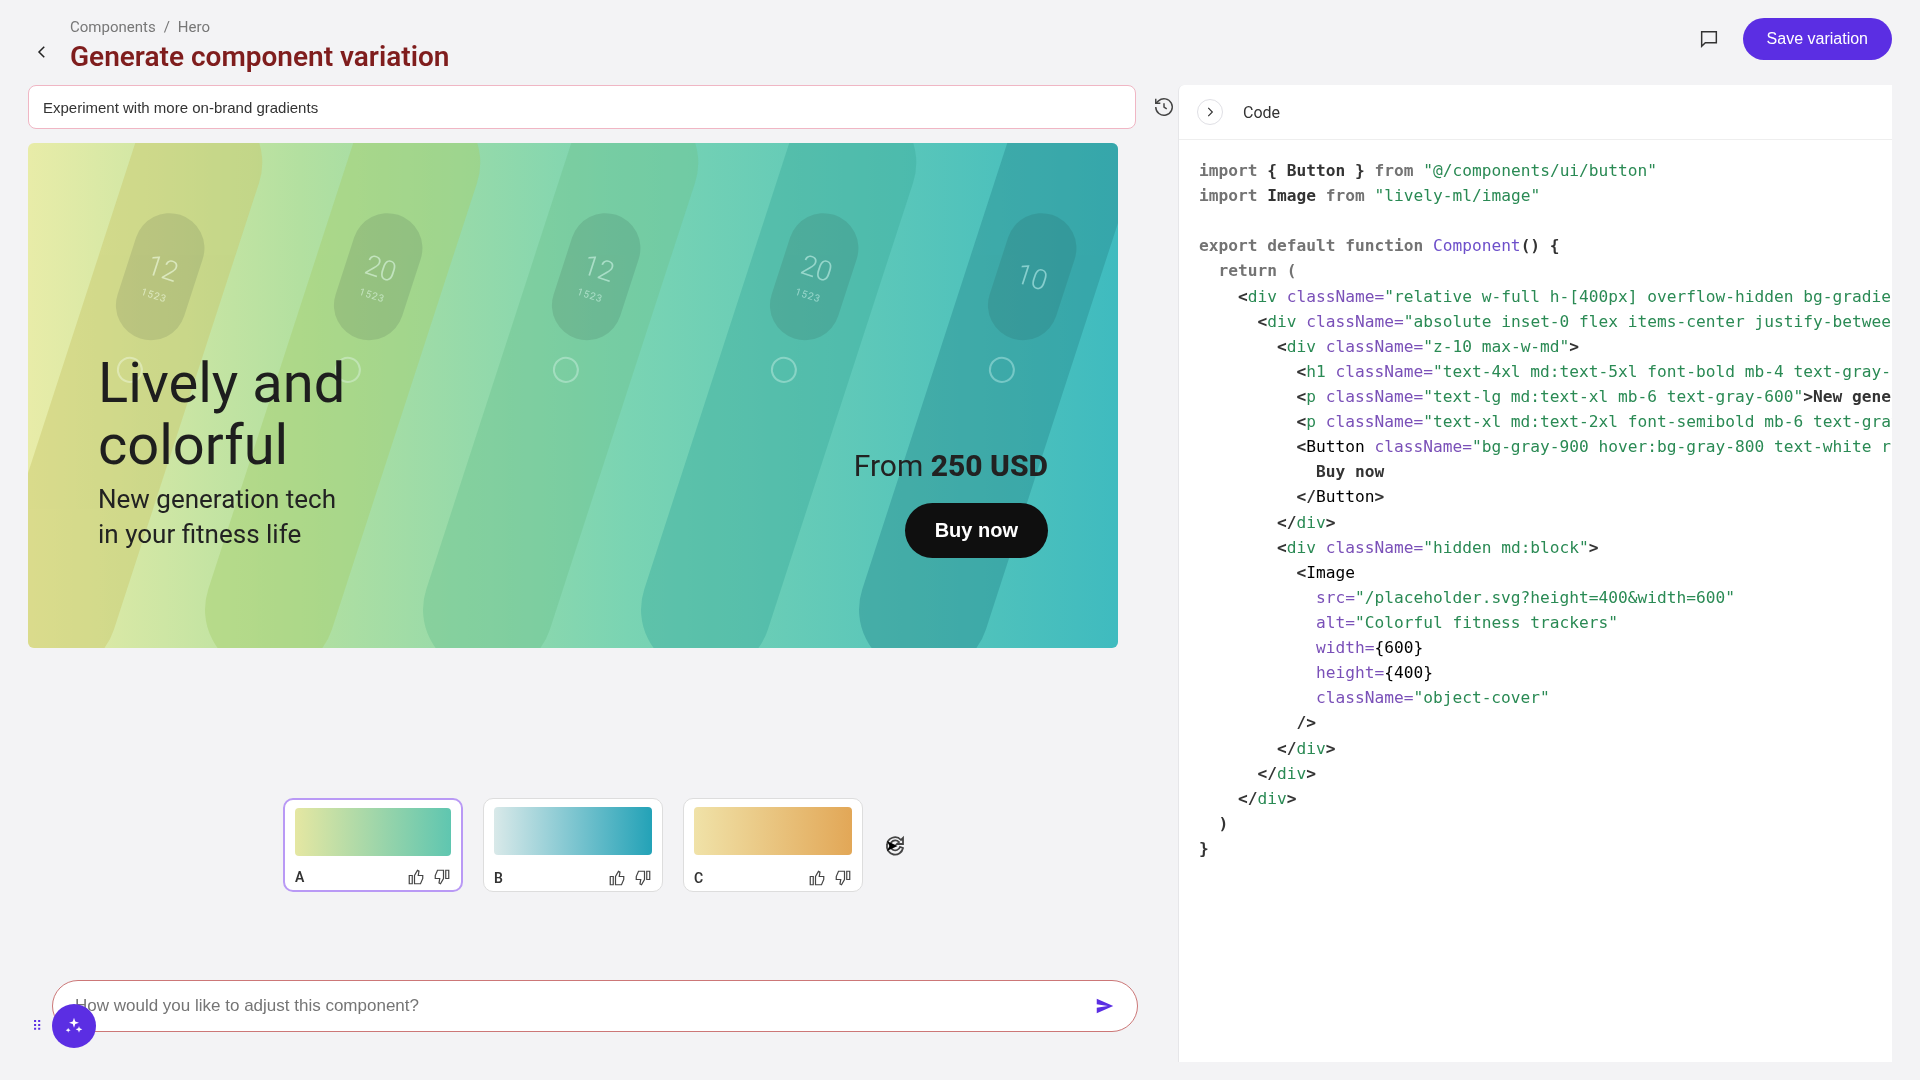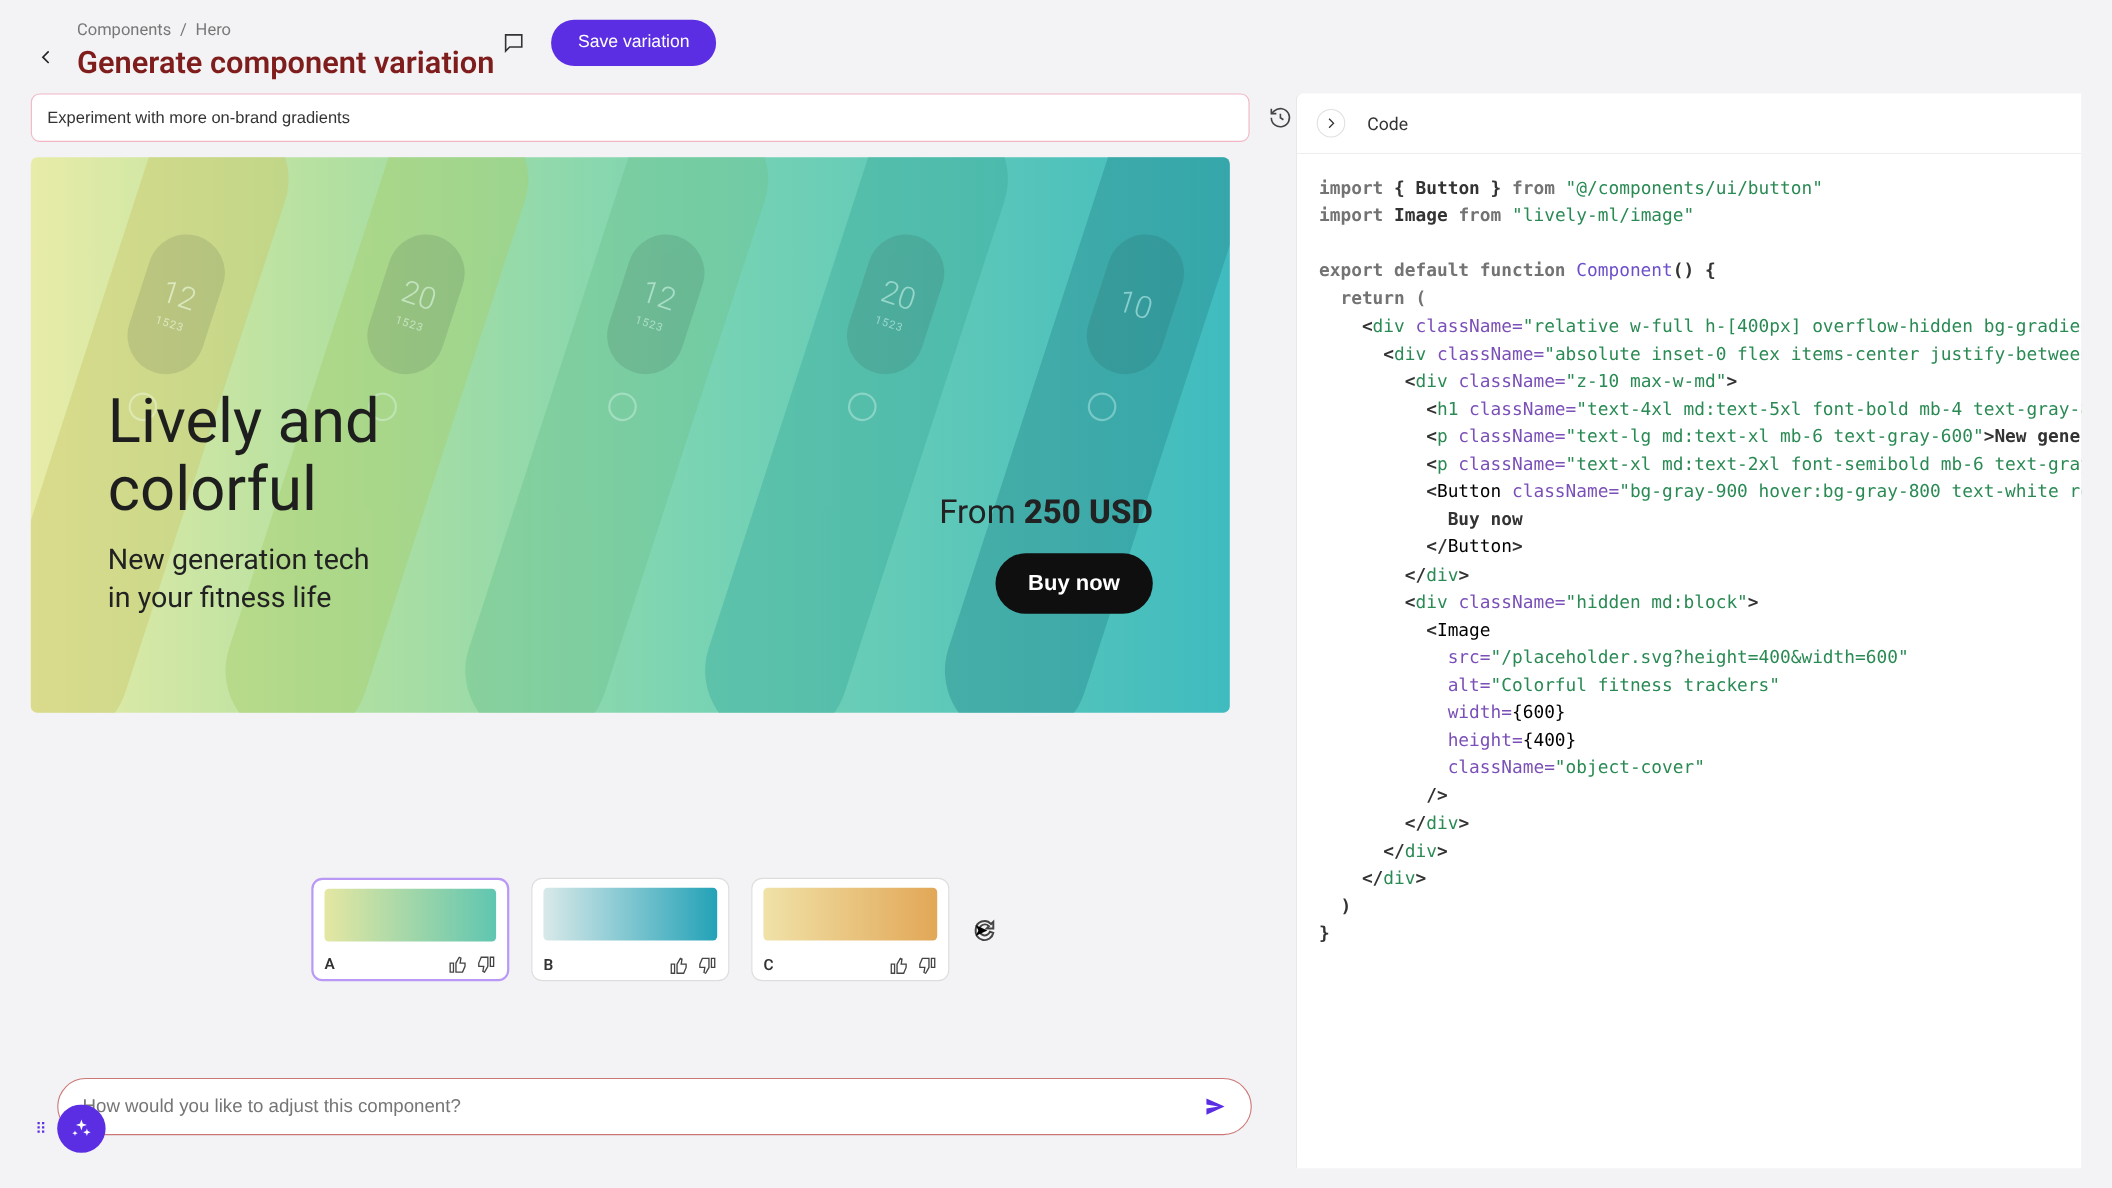--- a/index.html
+++ b/index.html
@@ -1,18 +1,18 @@
 <!DOCTYPE html>
 <html><head>
 <meta charset="utf-8">
 <style>
 * { margin:0; padding:0; box-sizing:border-box; }
 body { font-family:-apple-system,BlinkMacSystemFont,"Segoe UI",Roboto,sans-serif; background:#f3f3f5; width:1920px; height:1080px; overflow:hidden; color:#111; }
 .app { display:flex; flex-direction:column; height:100%; padding:18px 28px; }
-.topbar { display:flex; align-items:flex-start; }
+.topbar { display:flex; align-items:flex-start; justify-content:space-between; }
 .top-left { display:flex; align-items:flex-start; gap:14px; }
 .back-btn { width:28px; height:28px; display:flex; align-items:center; justify-content:center; border-radius:50%; cursor:pointer; margin-top:20px; }
 .back-btn svg { width:18px; height:18px; stroke:#222; }
 .crumbs { font-size:15px; color:#777; display:flex; gap:8px; }
 .crumbs a { color:#777; text-decoration:none; }
 .page-title { font-size:28px; font-weight:600; color:#7f1d1d; margin-top:4px; }
 .top-right { display:flex; align-items:center; gap:16px; }
 .icon-btn { width:36px; height:36px; display:flex; align-items:center; justify-content:center; cursor:pointer; border-radius:8px; }
 .icon-btn svg { width:22px; height:22px; stroke:#333; fill:none; stroke-width:1.6; }
 .save-btn { background:#5b2ee3; color:#fff; border:none; border-radius:24px; padding:12px 24px; font-size:16px; font-weight:500; cursor:pointer; }
@@ -30,21 +30,21 @@
 .bands { position:absolute; inset:0; display:flex; align-items:flex-end; justify-content:space-around; opacity:0.45; }
 .band { width:130px; height:600px; border-radius:80px; transform:rotate(18deg) translateY(40px); position:relative; }
 .band .face { position:absolute; top:120px; left:30px; width:70px; height:130px; border-radius:40px; background:rgba(0,0,0,0.22); display:flex; flex-direction:column; align-items:center; justify-content:center; color:rgba(255,255,255,0.8); }
 .band .num{ font-size:28px; font-weight:300; }
 .band .small{ font-size:10px; margin-top:6px; letter-spacing:1px; }
 .band .dot{ position:absolute; top:270px; left:52px; width:26px; height:26px; border:2px solid rgba(255,255,255,0.6); border-radius:50%; }
 .b1{background:#c9c76a;} .b2{background:#a6cf6e;} .b3{background:#6fc491;} .b4{background:#3fae9e;} .b5{background:#2a8e92;}
 
 .hero-text { position:absolute; left:70px; top:210px; color:#1e1e1e; }
 .hero-text h1 { font-size:56px; font-weight:400; line-height:1.1; }
-.hero-text p { margin-top:16px; font-size:26px; font-weight:400; color:#222; line-height:1.35;}
+.hero-text p { margin-top:6px; font-size:26px; font-weight:400; color:#222; line-height:1.35;}
 .hero-price { position:absolute; right:70px; top:305px; text-align:right; }
 .hero-price .from { font-size:30px; color:#222; }
 .hero-price .from b { font-weight:800; }
 .buy-btn { margin-top:20px; display:inline-block; background:#0f0f0f; color:#fff; border:none; border-radius:30px; padding:16px 30px; font-size:20px; font-weight:600; cursor:pointer; }
 
 .thumbs { display:flex; gap:20px; margin-top:150px; align-items:center; padding-left:255px;}
 .thumb { width:180px; height:94px; background:#fff; border:1px solid #ddd; border-radius:10px; padding:8px 10px 4px; display:flex; flex-direction:column; justify-content:space-between; cursor:pointer; }
 .thumb.sel { border:2px solid #b999f5; }
 .thumb .mini { height:48px; border-radius:4px; }
 .mA{ background:linear-gradient(90deg,#e5e7a2,#5fc6b0);}

